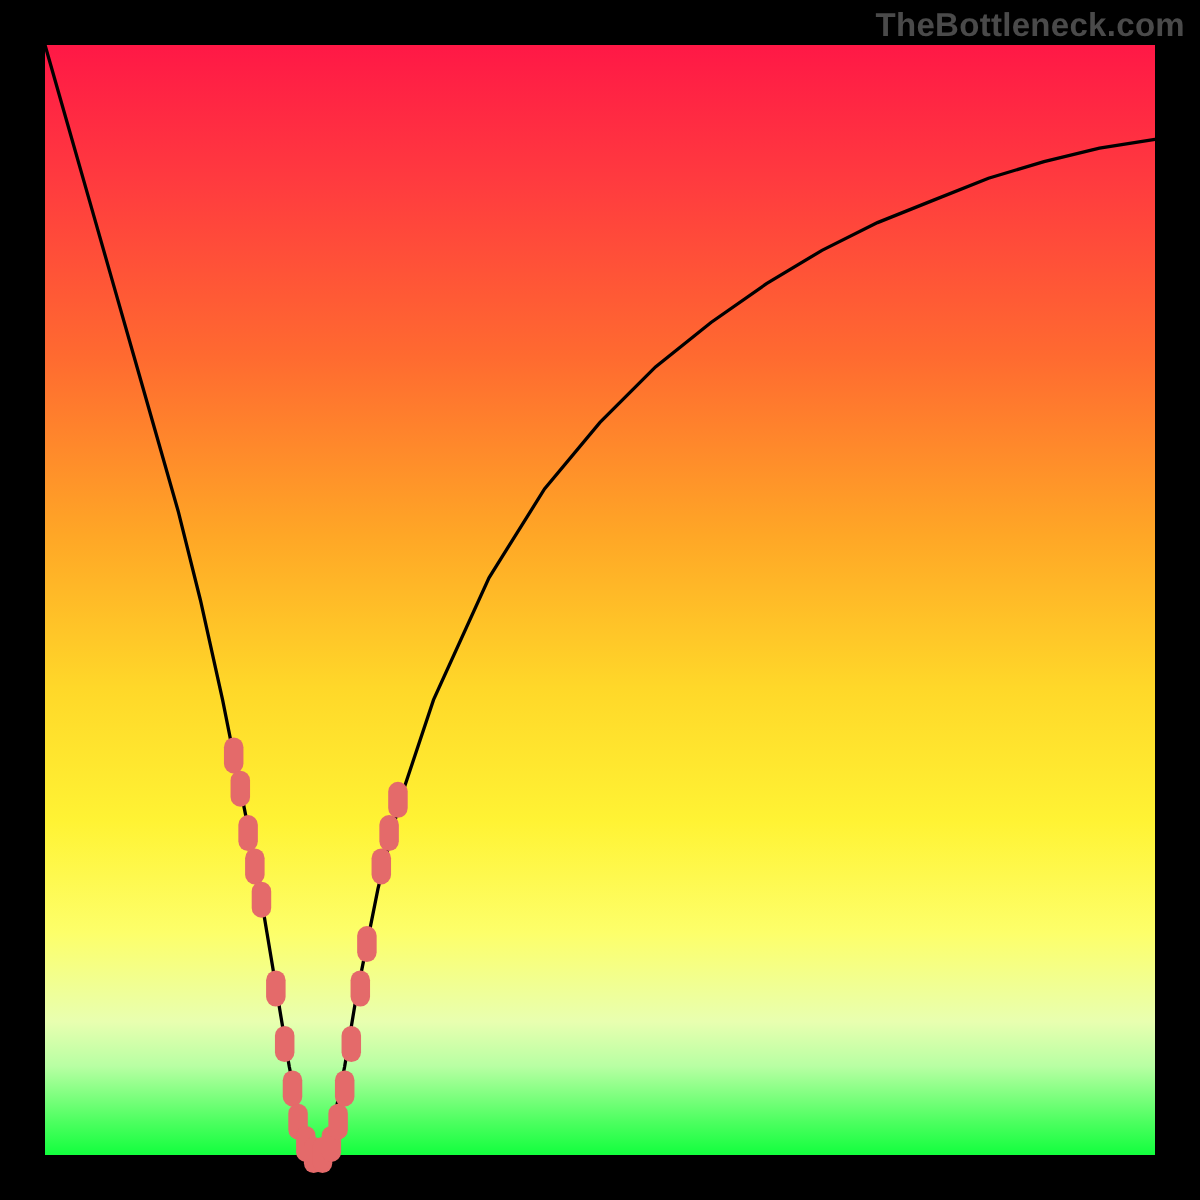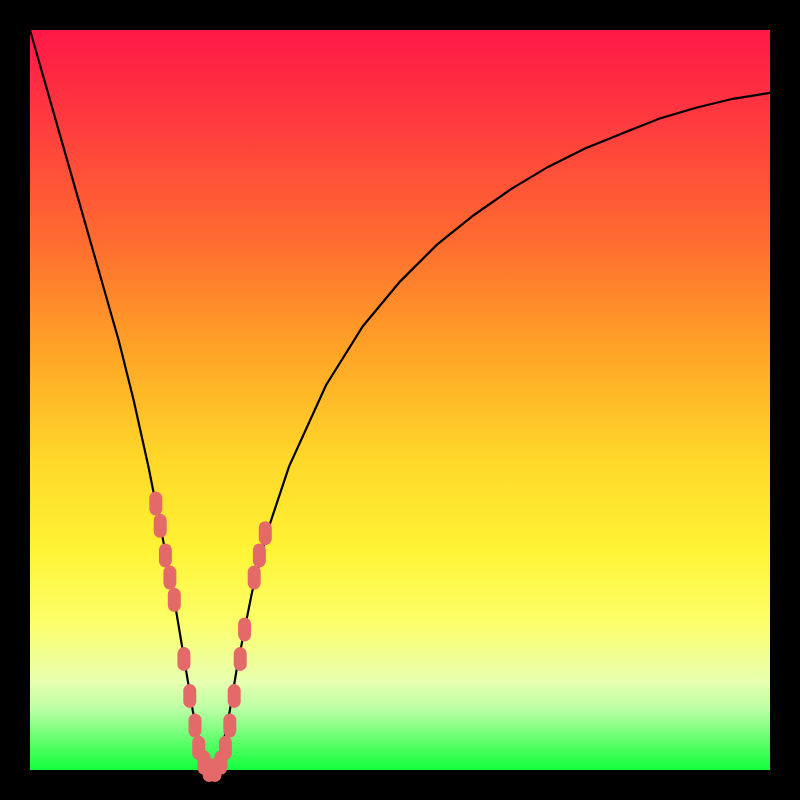--- a/index.html
+++ b/index.html
@@ -94,13 +94,14 @@
           <rect x="193.3" y="683.6" width="13" height="24" rx="6.5" class="marker"></rect>
           <rect x="197.7" y="654.0" width="13" height="24" rx="6.5" class="marker"></rect>
           <rect x="203.7" y="617.0" width="13" height="24" rx="6.5" class="marker"></rect>
           <rect x="208.1" y="587.4" width="13" height="24" rx="6.5" class="marker"></rect>
           <rect x="217.7" y="535.6" width="13" height="24" rx="6.5" class="marker"></rect>
           <rect x="222.9" y="513.4" width="13" height="24" rx="6.5" class="marker"></rect>
           <rect x="228.8" y="491.2" width="13" height="24" rx="6.5" class="marker"></rect>
         </g>
     </svg>
   </div>
+  <div class="watermark">TheBottleneck.com</div>
 </div>
 
 </body></html>

